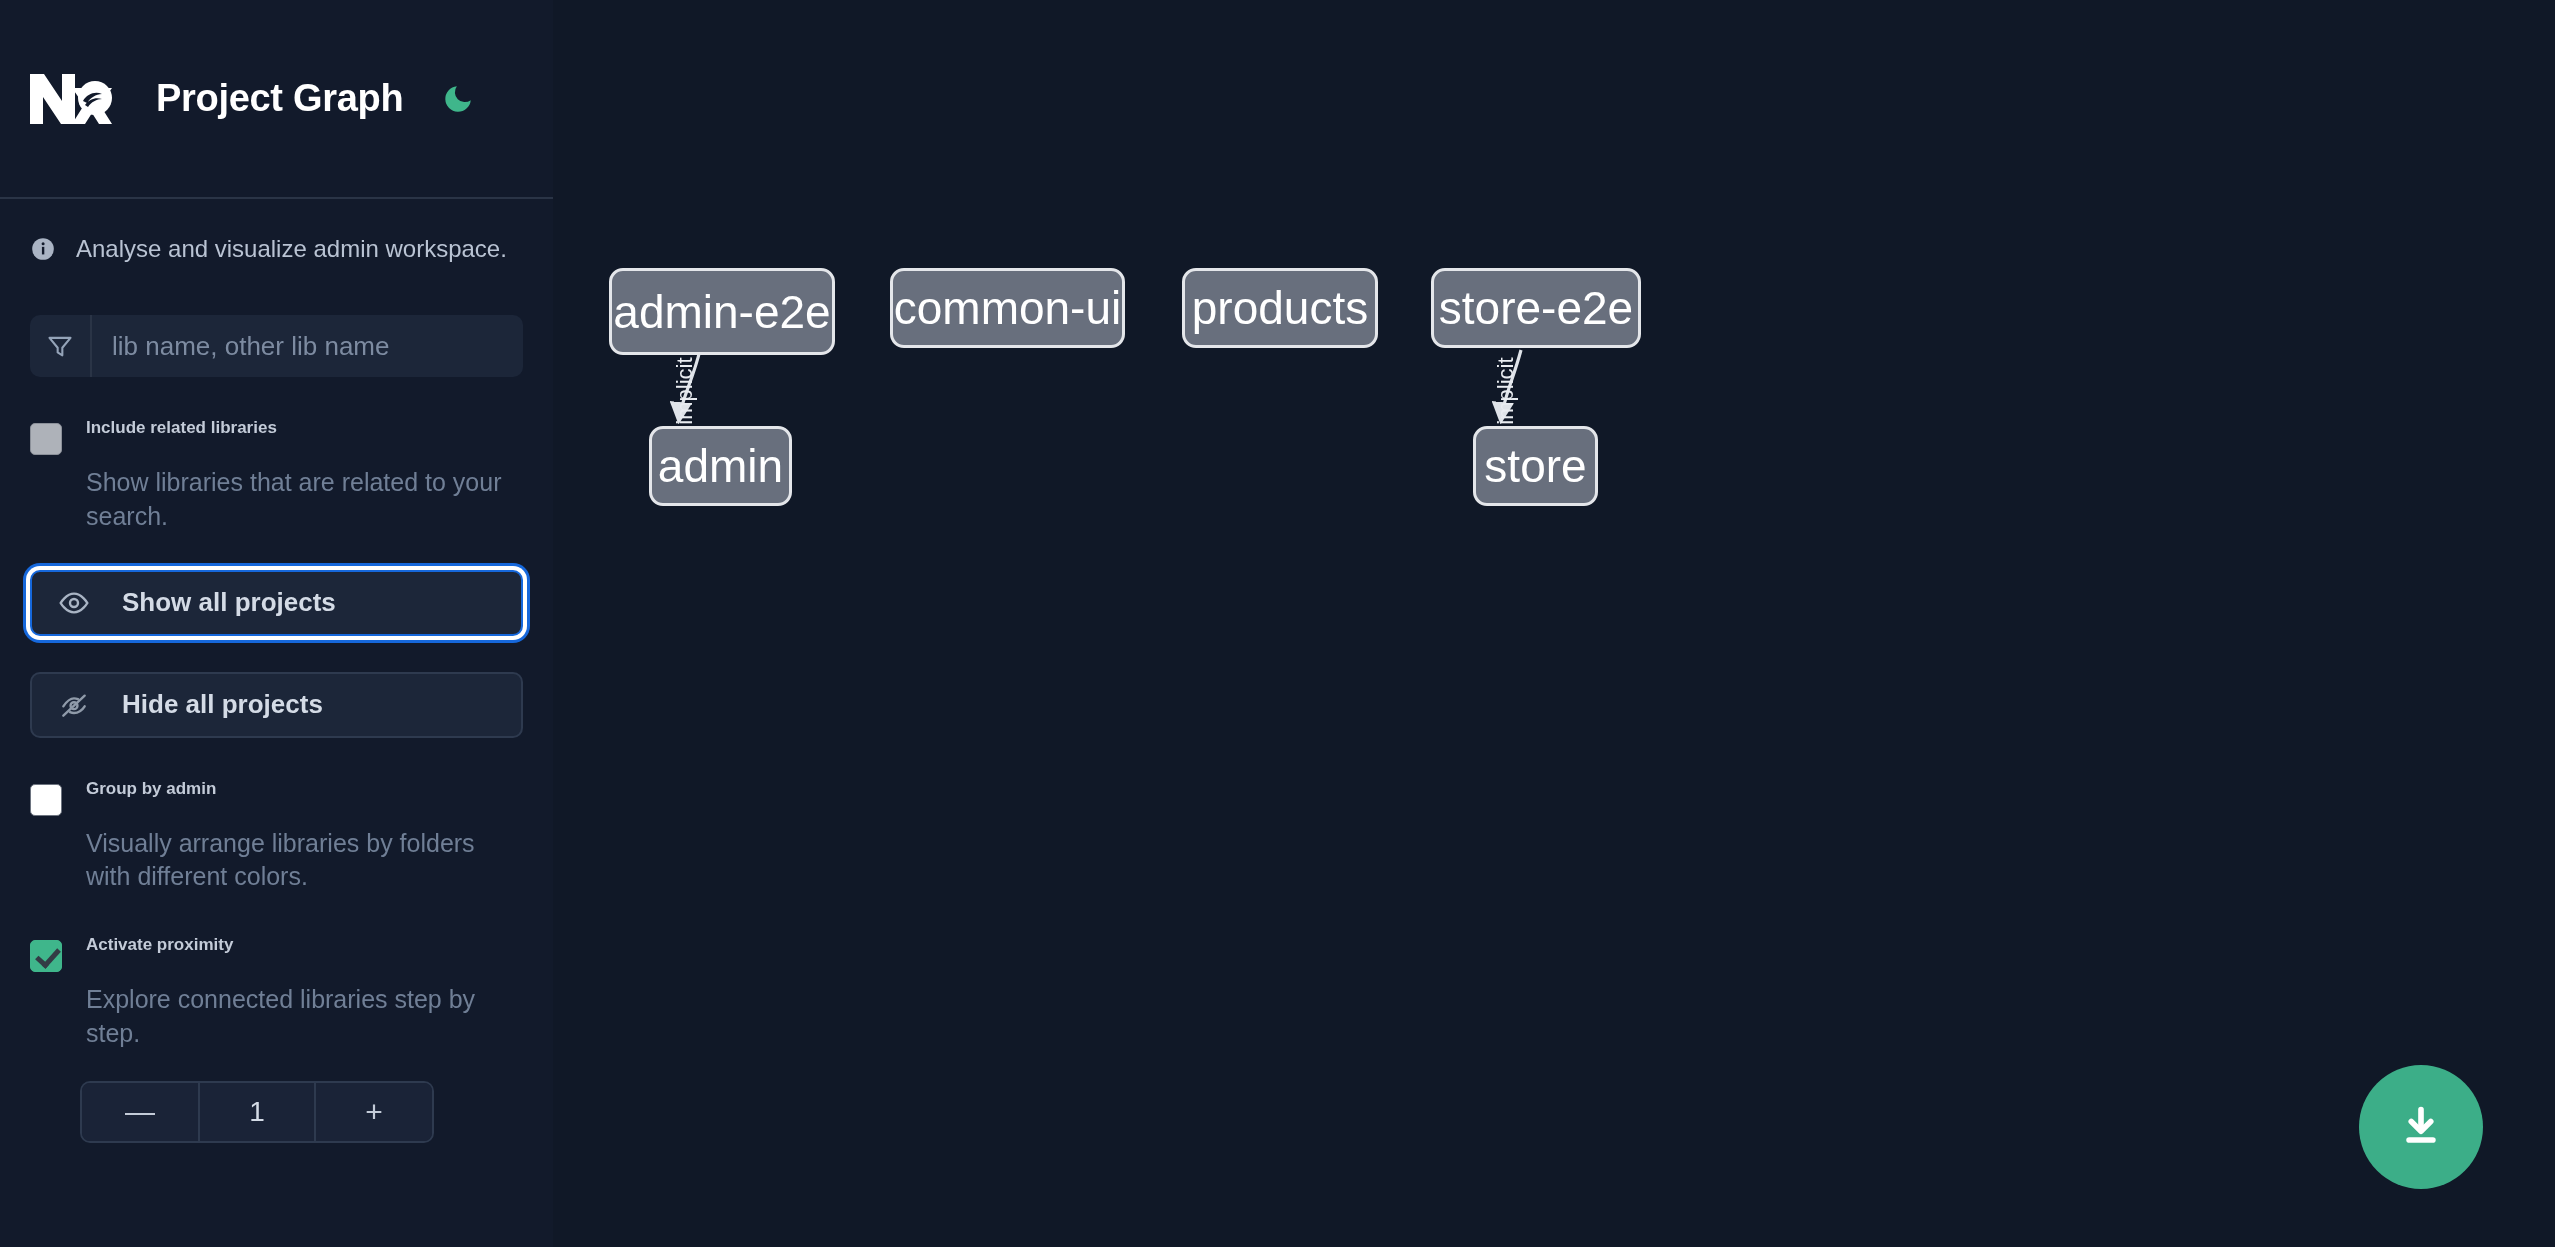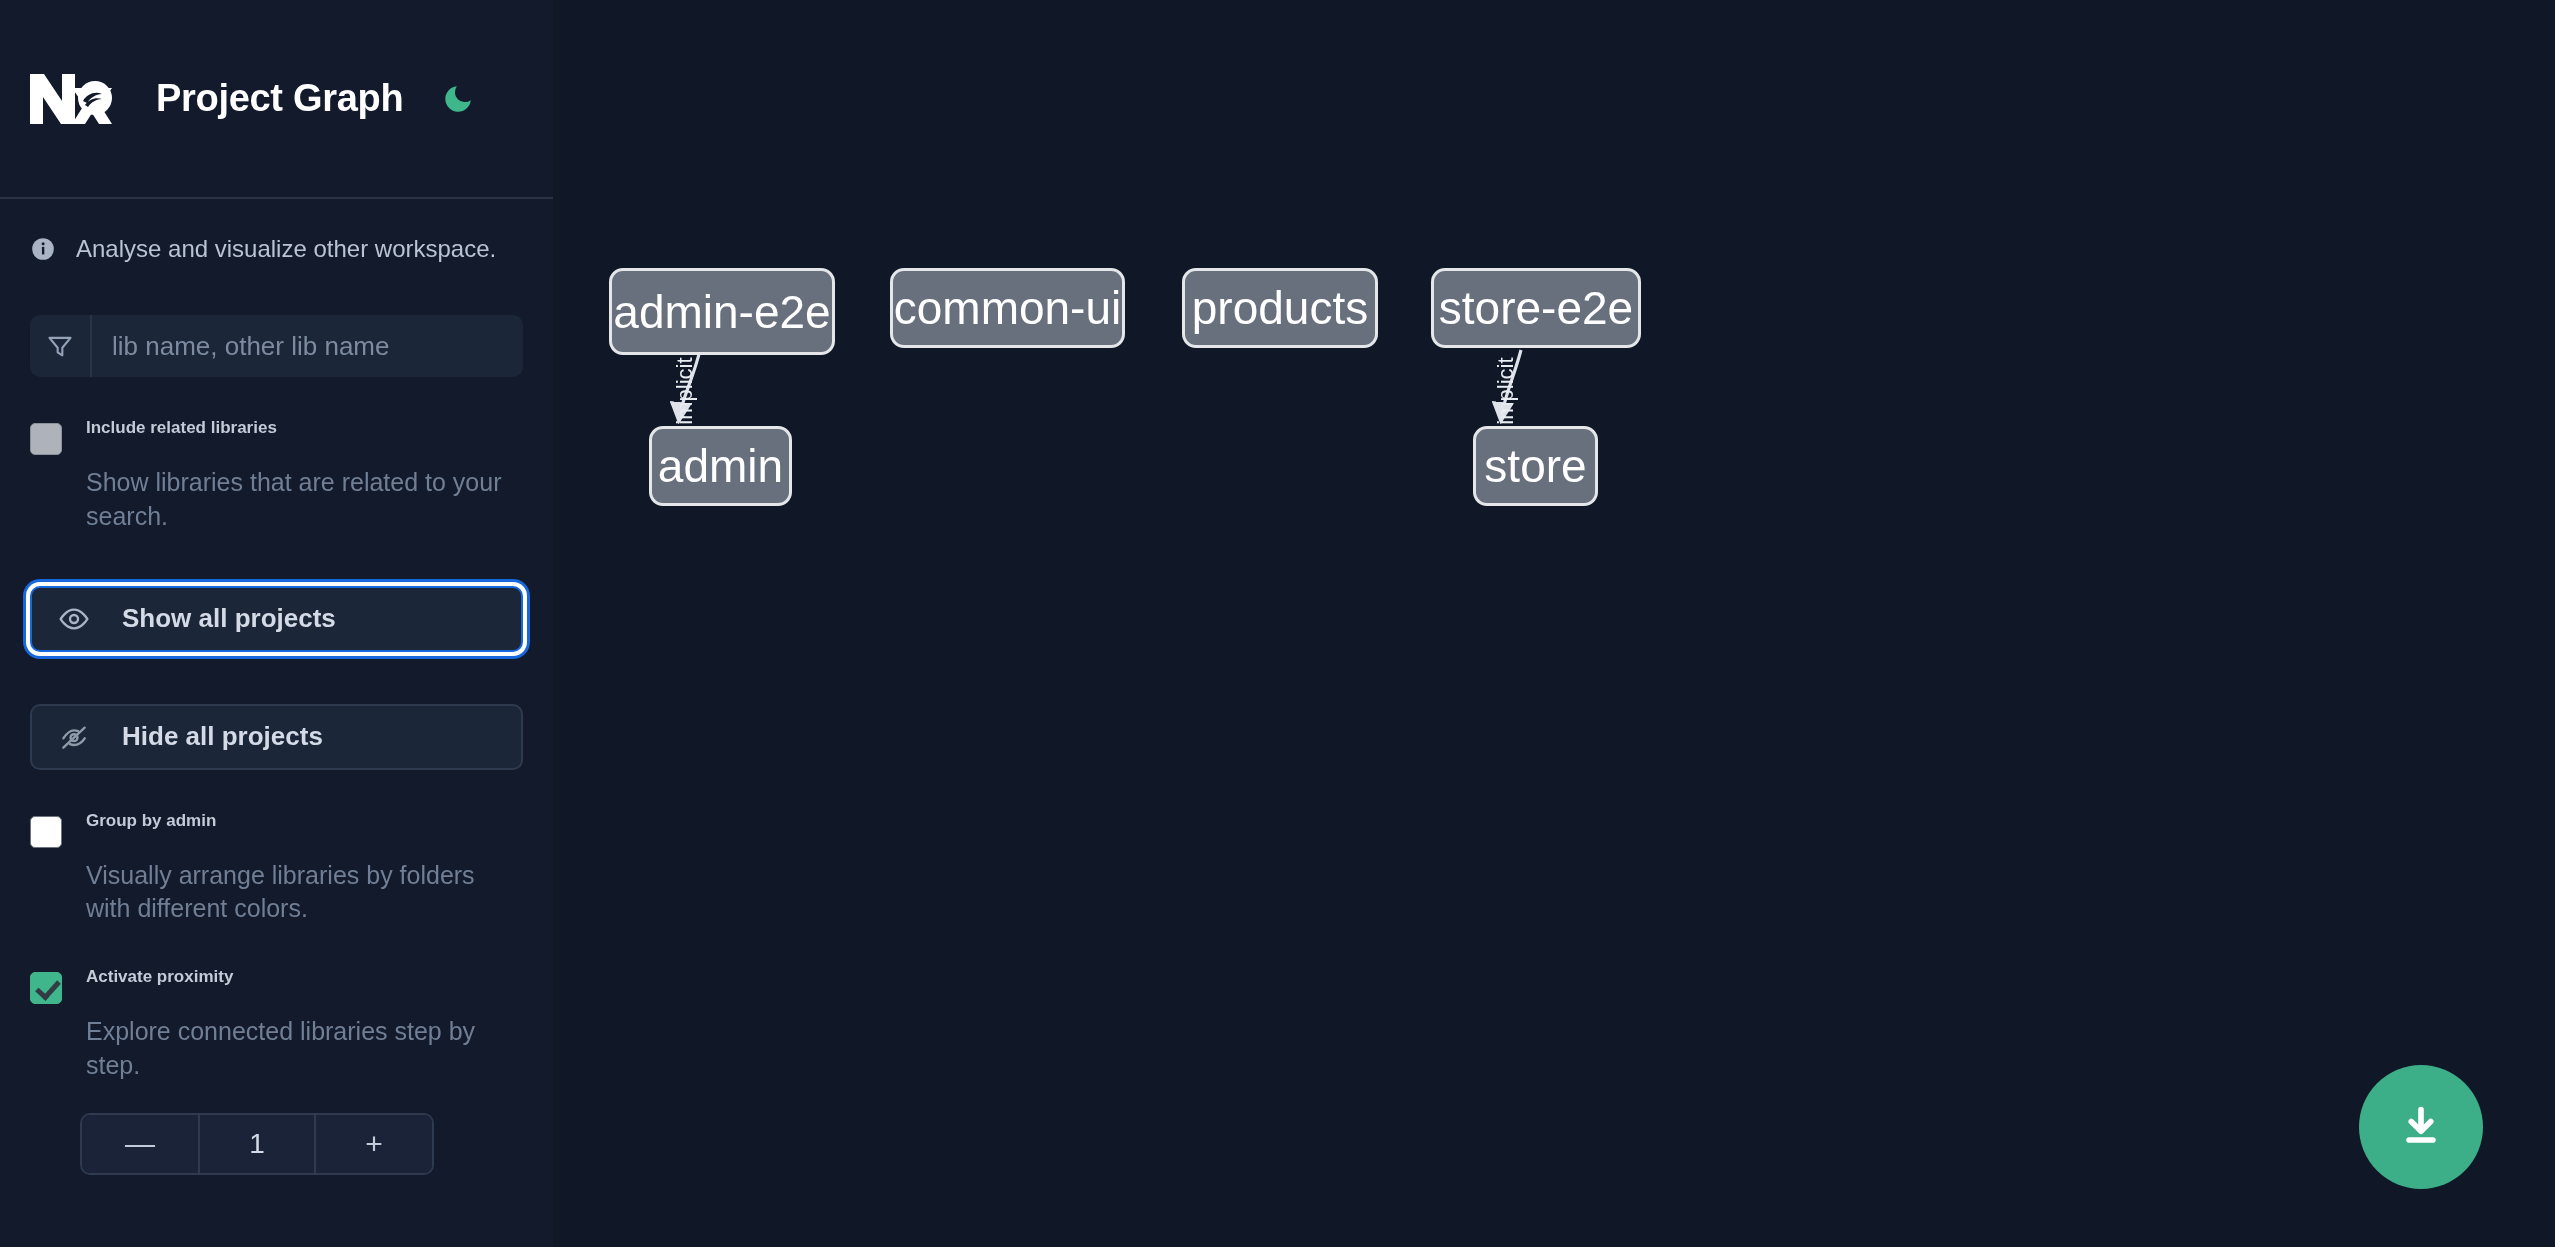--- a/index.html
+++ b/index.html
@@ -86,21 +86,21 @@
     margin-left: 24px; font-size: 17px; font-weight: 700; color: #c3cbd8;
     line-height: 1.1;
   }
   .opt-desc {
     margin-left: 56px; margin-top: 11px;
     font-size: 25px; color: #707f96; line-height: 1.35;
     max-width: 450px;
   }
 
   .btn {
-    width: 493px; height: 66px; margin-top: 52px;
+    width: 493px; height: 66px; margin-top: 36px;
     display: flex; align-items: center;
     background: #1c2639;
     border: 2px solid #2e3a4f; border-radius: 10px;
     color: #d4dbe6; font-size: 26px; font-weight: 700;
     cursor: pointer; padding-left: 26px;
     font-family: "Liberation Sans", sans-serif;
   }
   .btn .bicon { flex: 0 0 38px; display: flex; align-items: center; }
   .btn .blabel { margin-left: 26px; }
   .btn.focused {
@@ -203,21 +203,21 @@
     <div class="sb-body">
 
       <div class="info-row">
         <span class="info-icon">
           <svg viewBox="0 0 24 24" width="26" height="26" xmlns="http://www.w3.org/2000/svg">
             <circle cx="12" cy="12" r="10" fill="#aab4c4"></circle>
             <rect x="11" y="10" width="2.2" height="7" fill="#121a2b"></rect>
             <circle cx="12.1" cy="7.2" r="1.4" fill="#121a2b"></circle>
           </svg>
         </span>
-        <span class="info-text">Analyse and visualize other workspace.</span>
+        <span class="info-text">Analyse and visualize admin workspace.</span>
       </div>
 
       <div class="filter-box">
         <span class="filter-icon-wrap">
           <svg viewBox="0 0 24 24" width="28" height="28" xmlns="http://www.w3.org/2000/svg">
             <path d="M3 5h18l-7 8.5V20l-4-2.5v-4z" fill="none" stroke="#94a3b8" stroke-width="1.8" stroke-linejoin="round"></path>
           </svg>
         </span>
         <input class="filter-input" type="text" placeholder="lib name, other lib name" style="">
       </div>

